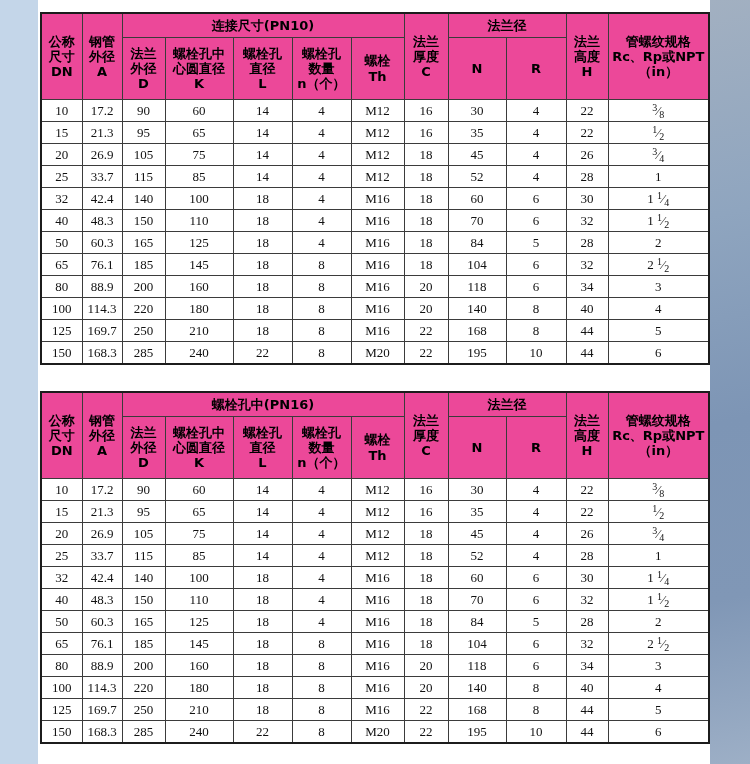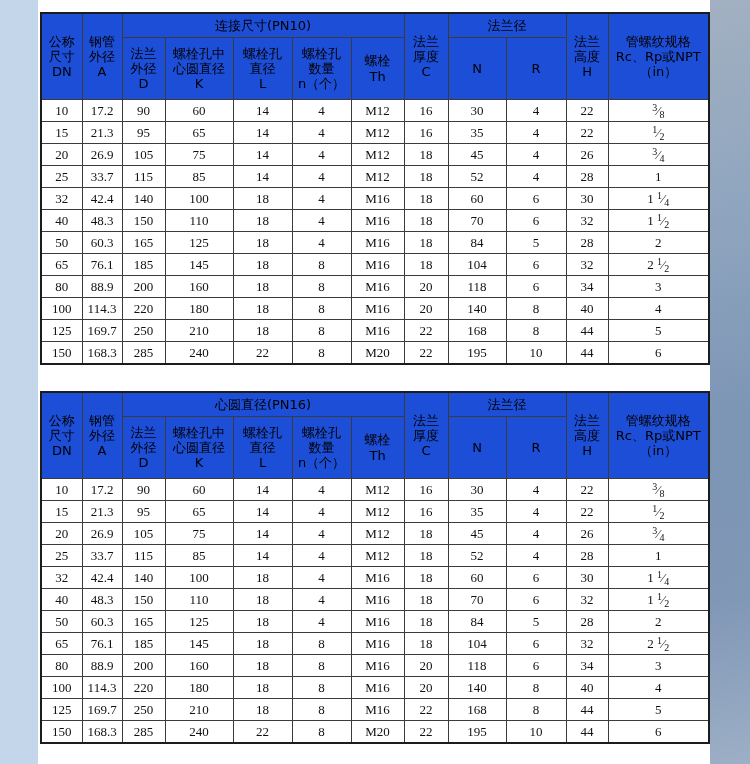--- a/index.html
+++ b/index.html
@@ -24,21 +24,21 @@
     border-collapse: collapse; table-layout: fixed;
     width: 668px; margin: 12px 0 0 2px;
     border: 2px solid #1c1c1c;
   }
   table.spec.second { margin-top: 26px; }
   .spec th, .spec td {
     border: 1px solid #3b3b3b; text-align: center; vertical-align: middle;
     padding: 0; overflow: hidden;
   }
   .spec thead th {
-    background: #1d4ed8; color: #000; font-weight: normal; font-size: 13px;
+    background: #ec4899; color: #000; font-weight: bold; font-size: 13px;
     line-height: 1.18; white-space: pre-line;
     font-family: "DejaVu Sans", sans-serif;
   }
   .spec tr.group-row th { height: 23px; }
   .spec tr.sub-row th { height: 61px; }
   .spec tbody td {
     height: 21px; font-size: 13px; color: #111; background: #ffffff;
     font-family: "Liberation Serif", "DejaVu Serif", serif;
   }
   .spec tbody td sup { font-size: 10px; line-height: 0; vertical-align: 4px; }
@@ -293,21 +293,21 @@
         <col style="width:101px">
     </colgroup>
     <thead>
       <tr class="group-row">
         <th rowspan="2">公称
 尺寸
 DN</th>
         <th rowspan="2">钢管
 外径
 A</th>
-        <th colspan="5">心圆直径(PN16)</th>
+        <th colspan="5">螺栓孔中(PN16)</th>
         <th rowspan="2">法兰
 厚度
 C</th>
         <th colspan="2">法兰径</th>
         <th rowspan="2">法兰
 高度
 H</th>
         <th rowspan="2">管螺纹规格
 Rc、Rp或NPT
 （in）</th>

